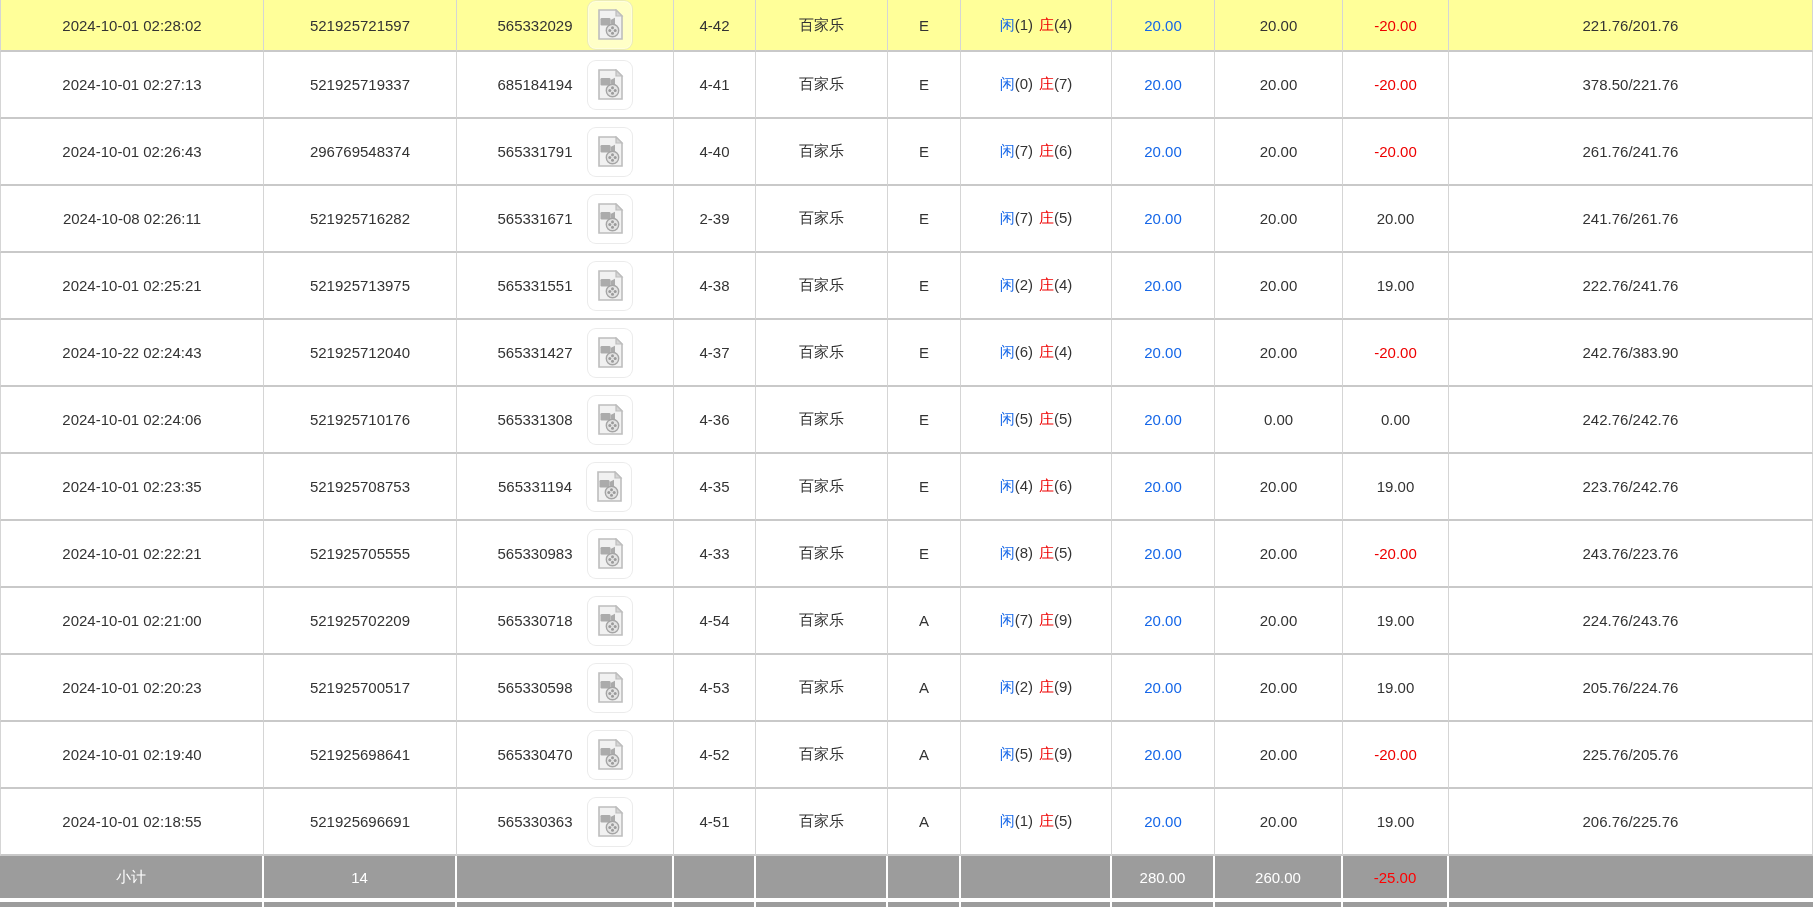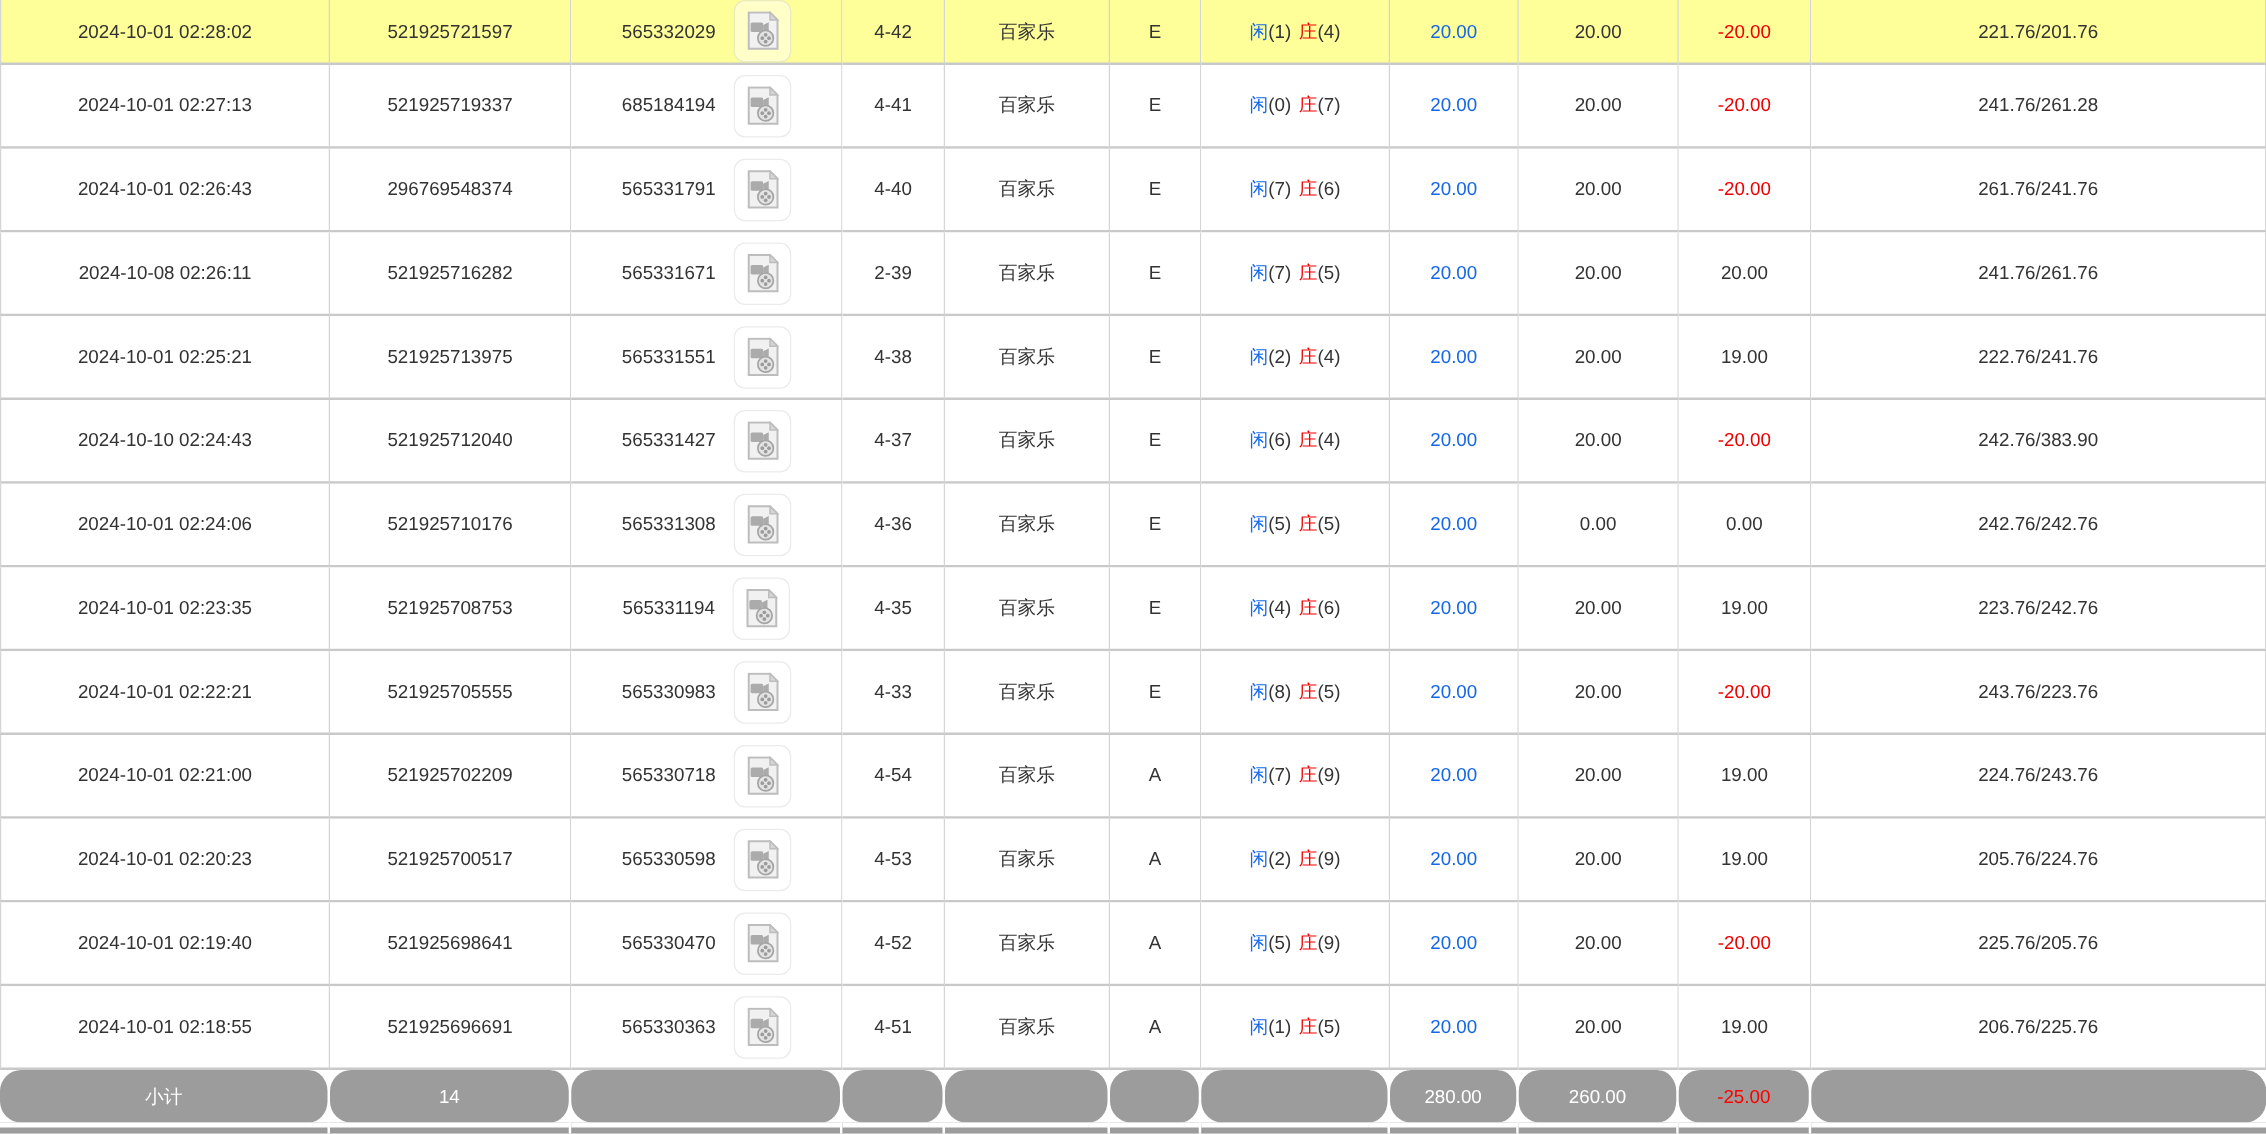--- a/index.html
+++ b/index.html
@@ -46,21 +46,20 @@
   .p-lab{color:var(--blue);}
   .b-lab{color:var(--red);}
   .res-gap{display:inline-block;width:6px;}
   .bet{color:var(--blue);}
   .neg{color:var(--red);}
   
   tr.subtotal td{
     height:42px;background:var(--gray);color:#fff;
     border-right:2px solid #fff;border-bottom:none;border-left:none;
     font-size:15px;
-    border-radius:17px;
   }
   tr.subtotal td:last-child{border-right:none;}
   tr.subtotal td.neg{color:#FF0000;}
   
   tr.sliver td{
     height:9px;background:var(--gray);
     border-top:4px solid #fff;border-bottom:none;border-left:none;
     border-right:2px solid #fff;padding:0;
   }
   tr.sliver td:last-child{border-right:none;}
@@ -138,21 +137,21 @@
     </td>
     <td>4-41</td>
     <td>百家乐</td>
     <td>E</td>
     <td>
       <span class="p-lab">闲</span><span>(0)</span><span class="res-gap"></span><span class="b-lab">庄</span><span>(7)</span>
     </td>
     <td class="bet">20.00</td>
     <td>20.00</td>
     <td class="winloss-check neg">-20.00</td>
-    <td>241.76/261.28</td>
+    <td>378.50/221.76</td>
   </tr>
       <tr class="data">
     <td>2024-10-01 02:26:43</td>
     <td>296769548374</td>
     <td>
       <div class="gcell">
         <span>565331791</span>
         <span class="icon-btn">
           <svg width="28" height="32" viewBox="0 0 28 32">
             <path d="M3 1 L20 1 L26 7 L26 30 L3 30 Z" fill="#f1f1f1" stroke="#bdbdbd" stroke-width="1.6"></path>
@@ -237,21 +236,21 @@
     <td>E</td>
     <td>
       <span class="p-lab">闲</span><span>(2)</span><span class="res-gap"></span><span class="b-lab">庄</span><span>(4)</span>
     </td>
     <td class="bet">20.00</td>
     <td>20.00</td>
     <td class="winloss-check">19.00</td>
     <td>222.76/241.76</td>
   </tr>
       <tr class="data">
-    <td>2024-10-10 02:24:43</td>
+    <td>2024-10-22 02:24:43</td>
     <td>521925712040</td>
     <td>
       <div class="gcell">
         <span>565331427</span>
         <span class="icon-btn">
           <svg width="28" height="32" viewBox="0 0 28 32">
             <path d="M3 1 L20 1 L26 7 L26 30 L3 30 Z" fill="#f1f1f1" stroke="#bdbdbd" stroke-width="1.6"></path>
             <path d="M20 1 L20 7 L26 7 Z" fill="#d6d6d6" stroke="#bdbdbd" stroke-width="1.2"></path>
             <rect x="4.5" y="9" width="10" height="7.5" rx="1.2" fill="#ababab"></rect>
             <path d="M14.5 11 L19 8.8 L19 16.8 L14.5 14.6 Z" fill="#ababab"></path>

